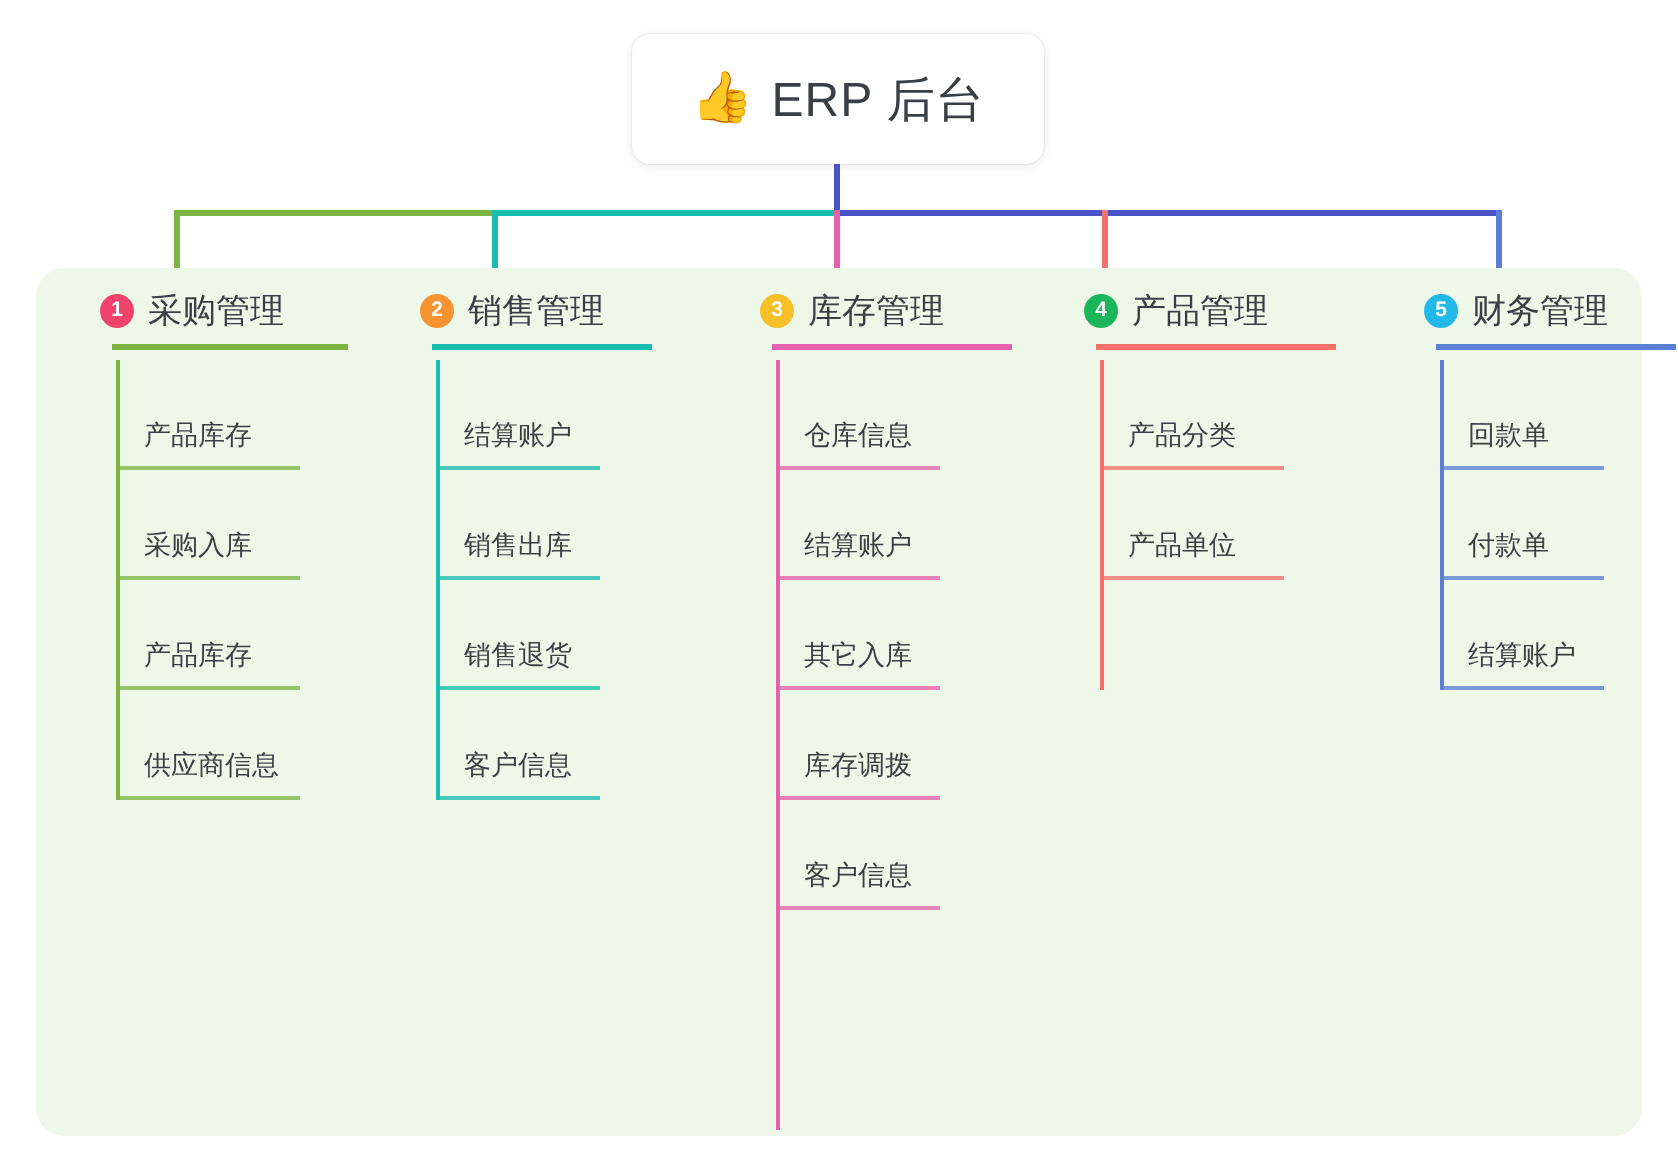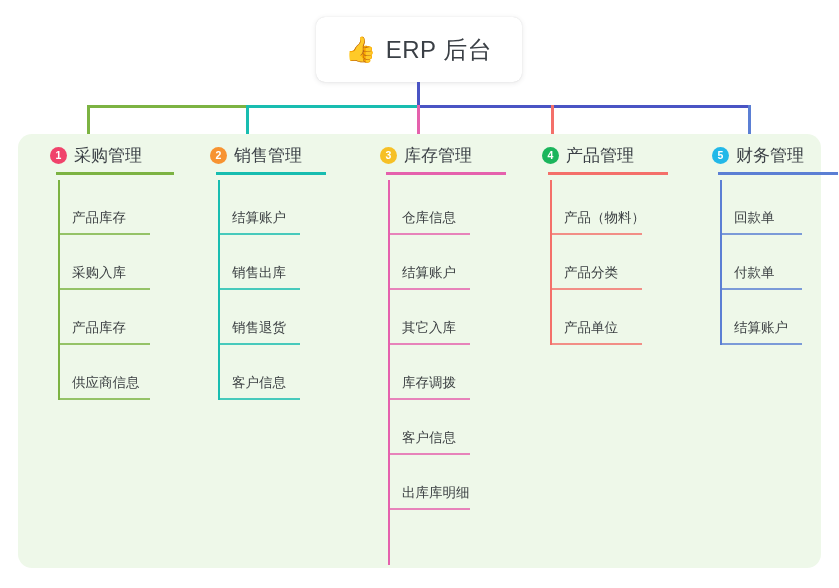--- a/index.html
+++ b/index.html
@@ -228,39 +228,31 @@
           <div class="item-rule" style="background: rgb(229, 97, 173); width: 82px; opacity: 0.78;"></div>
         </div>
         <div class="item">
           <span class="item-label">库存调拨</span>
           <div class="item-rule" style="background: rgb(229, 97, 173); width: 82px; opacity: 0.78;"></div>
         </div>
         <div class="item">
           <span class="item-label">客户信息</span>
           <div class="item-rule" style="background: rgb(229, 97, 173); width: 82px; opacity: 0.78;"></div>
         </div>
-        <div class="item">
-          <span class="item-label">出库库明细</span>
-          <div class="item-rule" style="background: rgb(229, 97, 173); width: 82px; opacity: 0.78;"></div>
-        </div>
       </div>
     </div>
     <div class="column" style="left: 520px;">
       <div class="col-header">
         <span class="badge" style="background: rgb(27, 181, 92);">4</span>
         <span class="col-title">产品管理</span>
         <div class="header-rule" style="background: rgb(244, 112, 106); width: 120px;"></div>
       </div>
       <div class="items">
         <div class="spine" style="background: rgb(244, 112, 106); height: 165px;"></div>
         <div class="item">
-          <span class="item-label">产品（物料）</span>
-          <div class="item-rule" style="background: rgb(244, 112, 106); width: 92px; opacity: 0.78;"></div>
-        </div>
-        <div class="item">
           <span class="item-label">产品分类</span>
           <div class="item-rule" style="background: rgb(244, 112, 106); width: 92px; opacity: 0.78;"></div>
         </div>
         <div class="item">
           <span class="item-label">产品单位</span>
           <div class="item-rule" style="background: rgb(244, 112, 106); width: 92px; opacity: 0.78;"></div>
         </div>
       </div>
     </div>
     <div class="column" style="left: 690px;">

